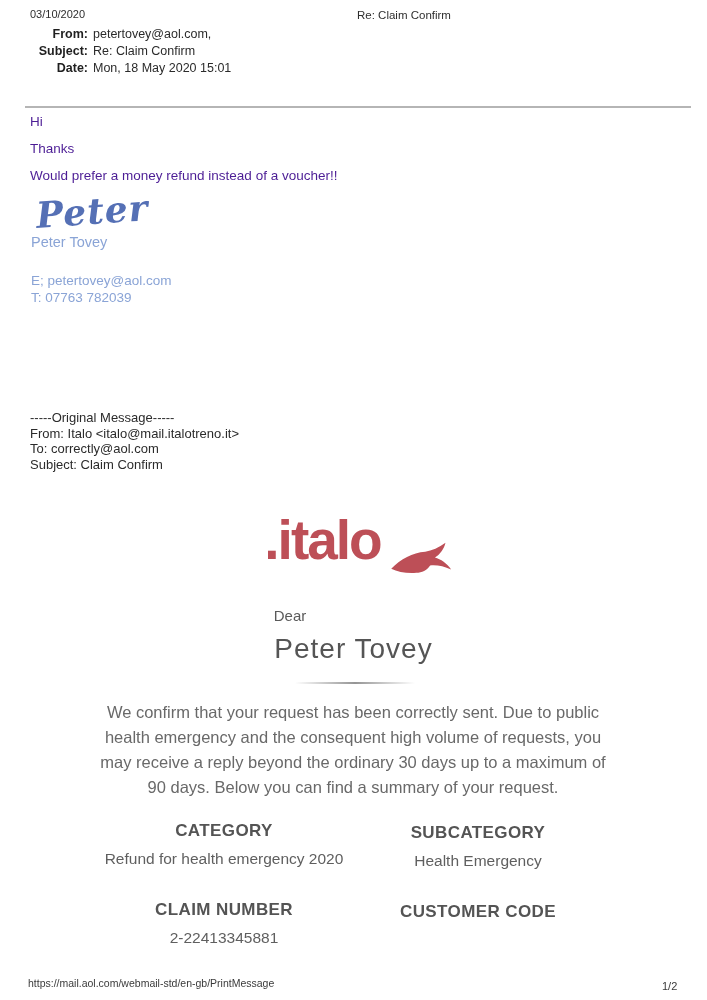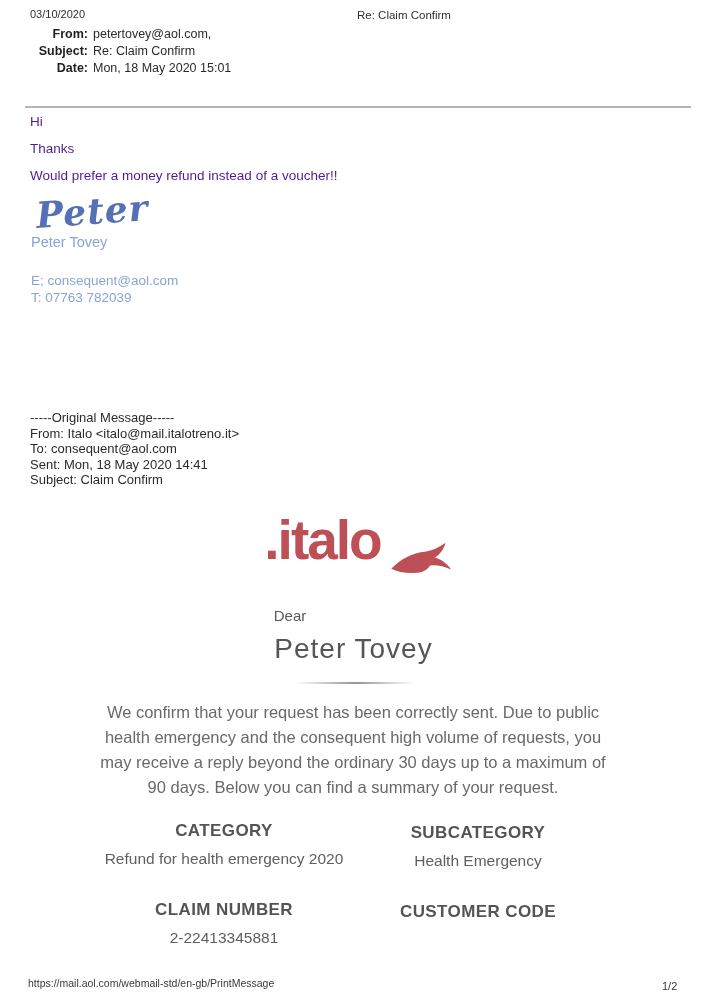--- a/index.html
+++ b/index.html
@@ -103,28 +103,27 @@
 </div>
 
 <div class="abs top-rule"></div>
 
 <div class="abs body-line line-hi">Hi</div>
 <div class="abs body-line line-thanks">Thanks</div>
 <div class="abs body-line line-msg">Would prefer a money refund instead of a voucher!!</div>
 
 <div class="abs signature-script">Peter</div>
 <div class="abs signature-name">Peter Tovey</div>
-<div class="abs contact-email">E; consequent@aol.com</div>
+<div class="abs contact-email">E; petertovey@aol.com</div>
 <div class="abs contact-phone">T: 07763 782039</div>
 
 <div class="abs original-message">
   <div>-----Original Message-----</div>
   <div>From: Italo &lt;italo@mail.italotreno.it&gt;</div>
-  <div>To: consequent@aol.com</div>
-  <div>Sent: Mon, 18 May 2020 14:41</div>
+  <div>To: correctly@aol.com</div>
   <div>Subject: Claim Confirm</div>
 </div>
 
 <div class="abs logo-row">
   <span class="logo-text">.italo</span>
   <span class="logo-hare">
     <svg width="66" height="34" viewBox="0 0 80 42" xmlns="http://www.w3.org/2000/svg">
       <path d="M2,33 C14,21 28,13 44,12 C52,11 61,7 69,1 C67,9 62,16 56,19 C63,21 71,26 76,34 C67,30 58,28 50,29 C46,35 40,38 33,38 C22,39 10,37 2,33 Z" fill="#bd4f57"></path>
     </svg>
   </span>

